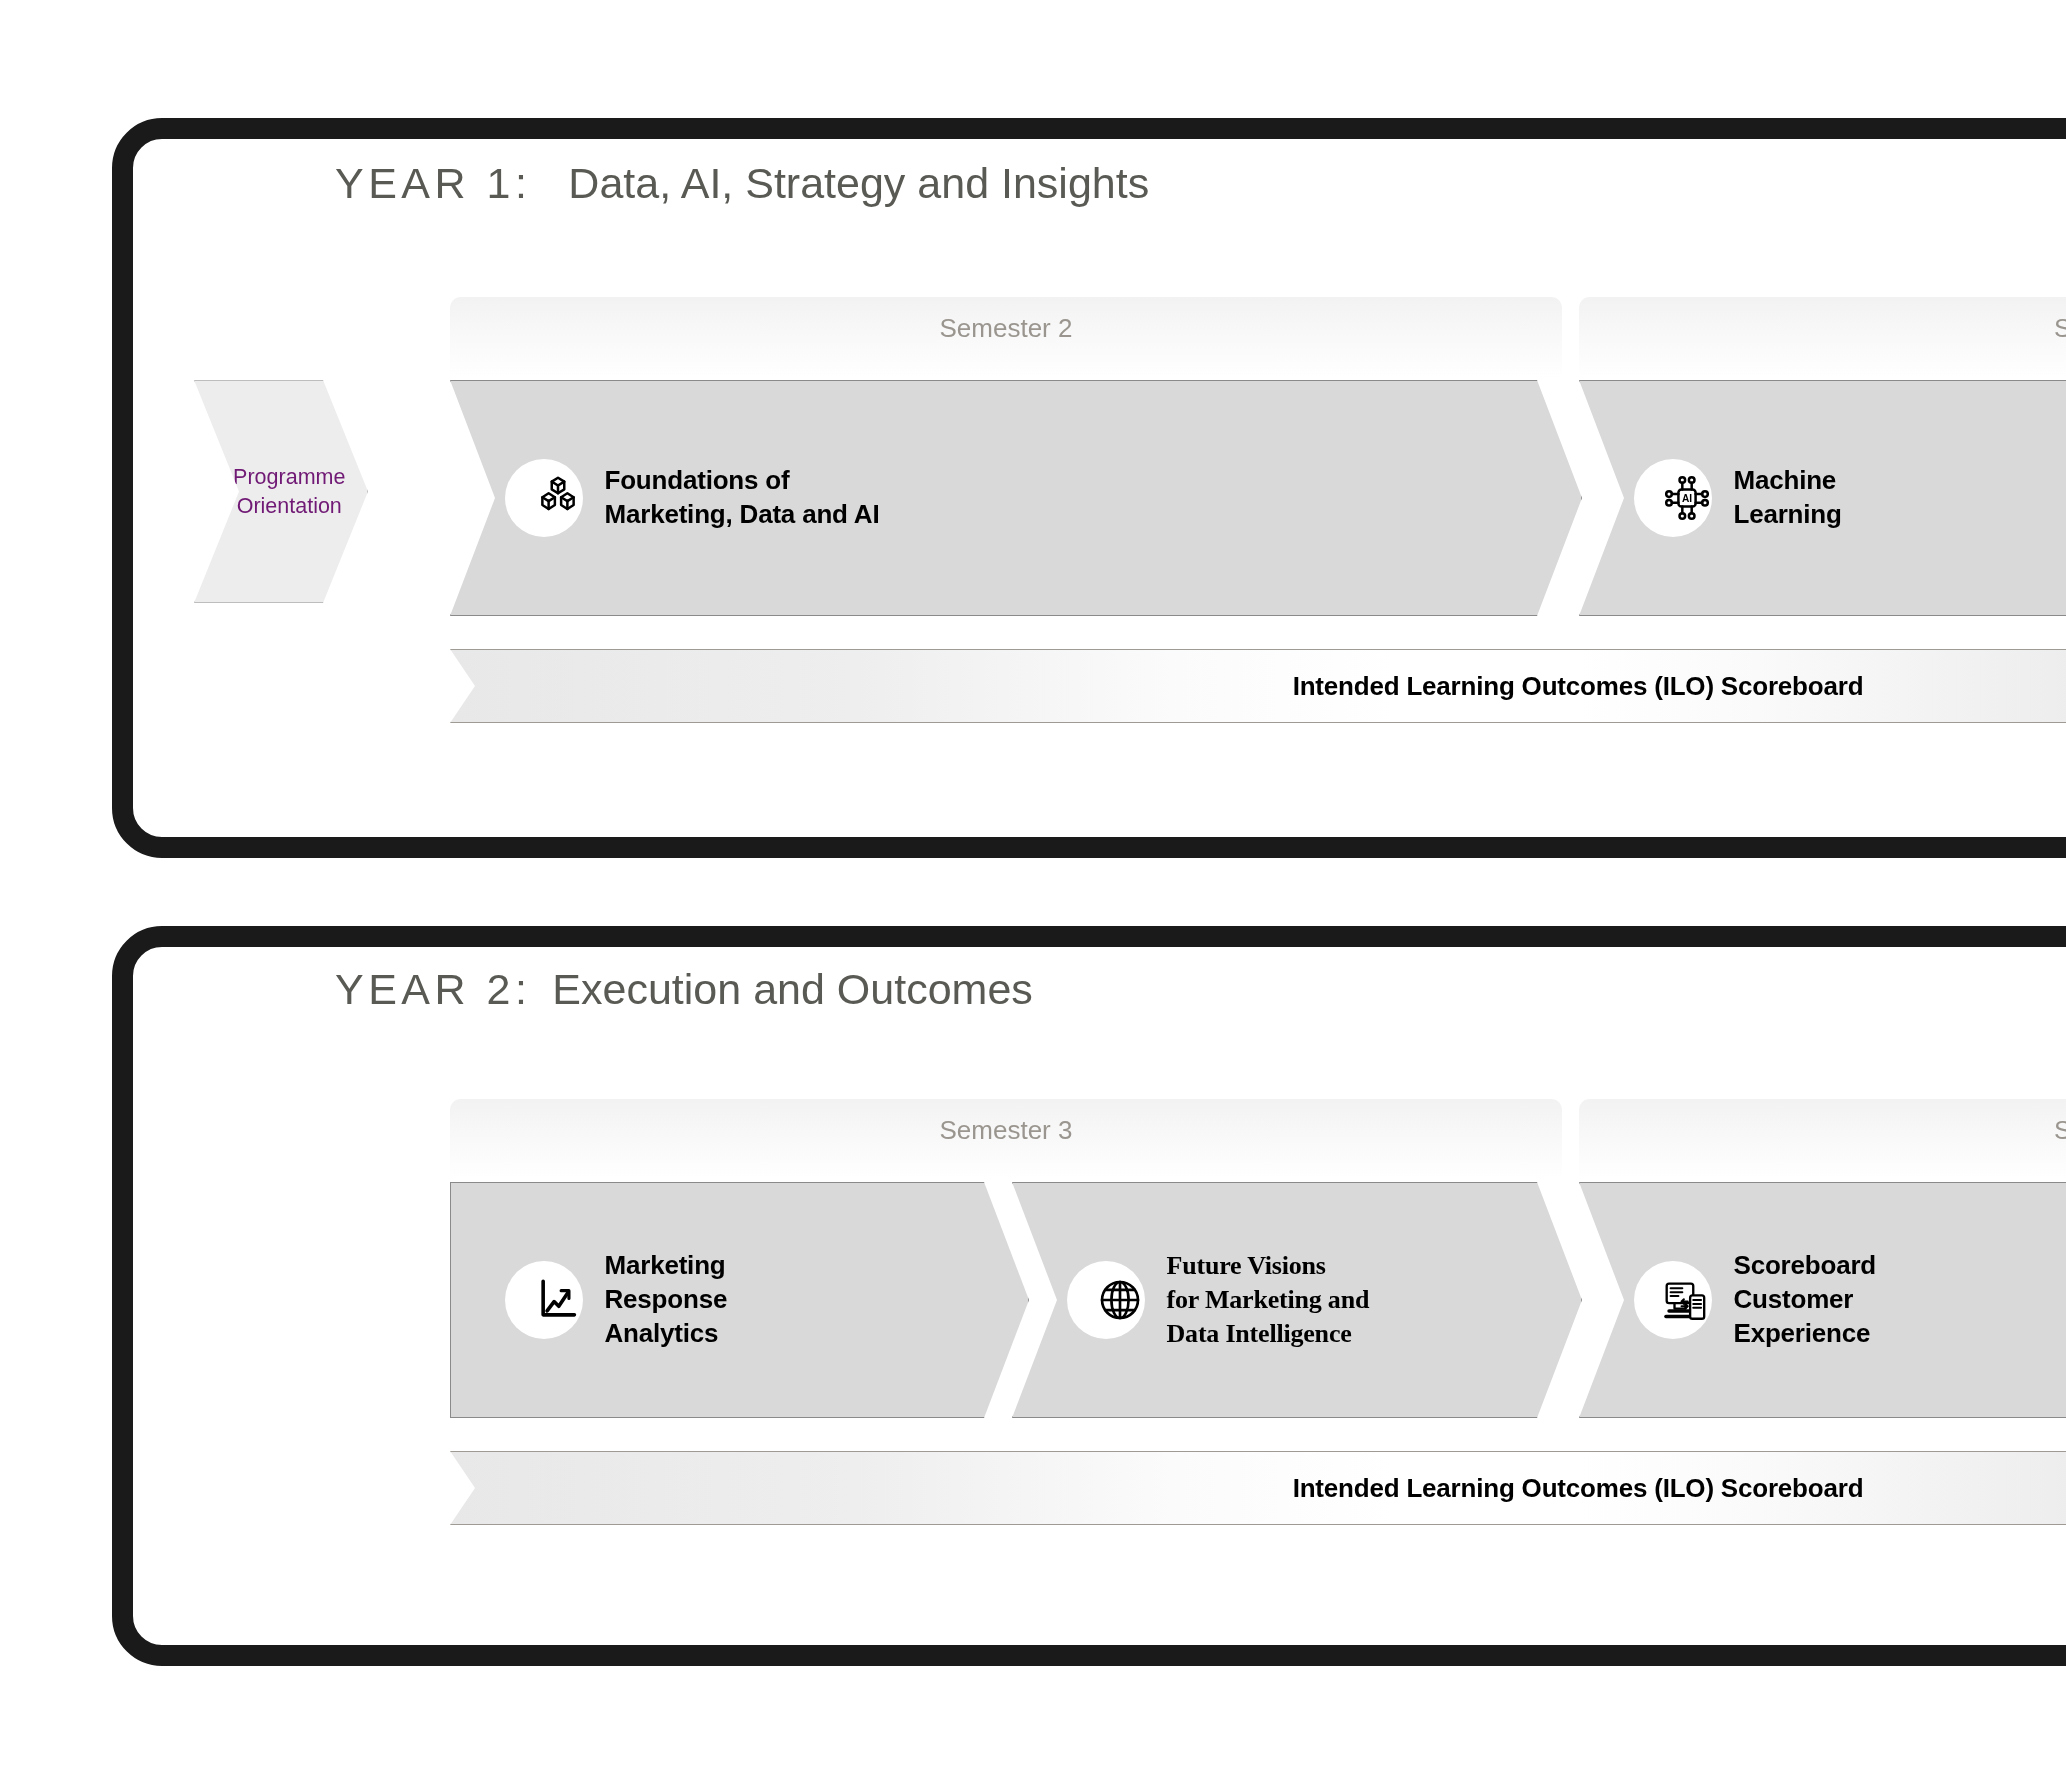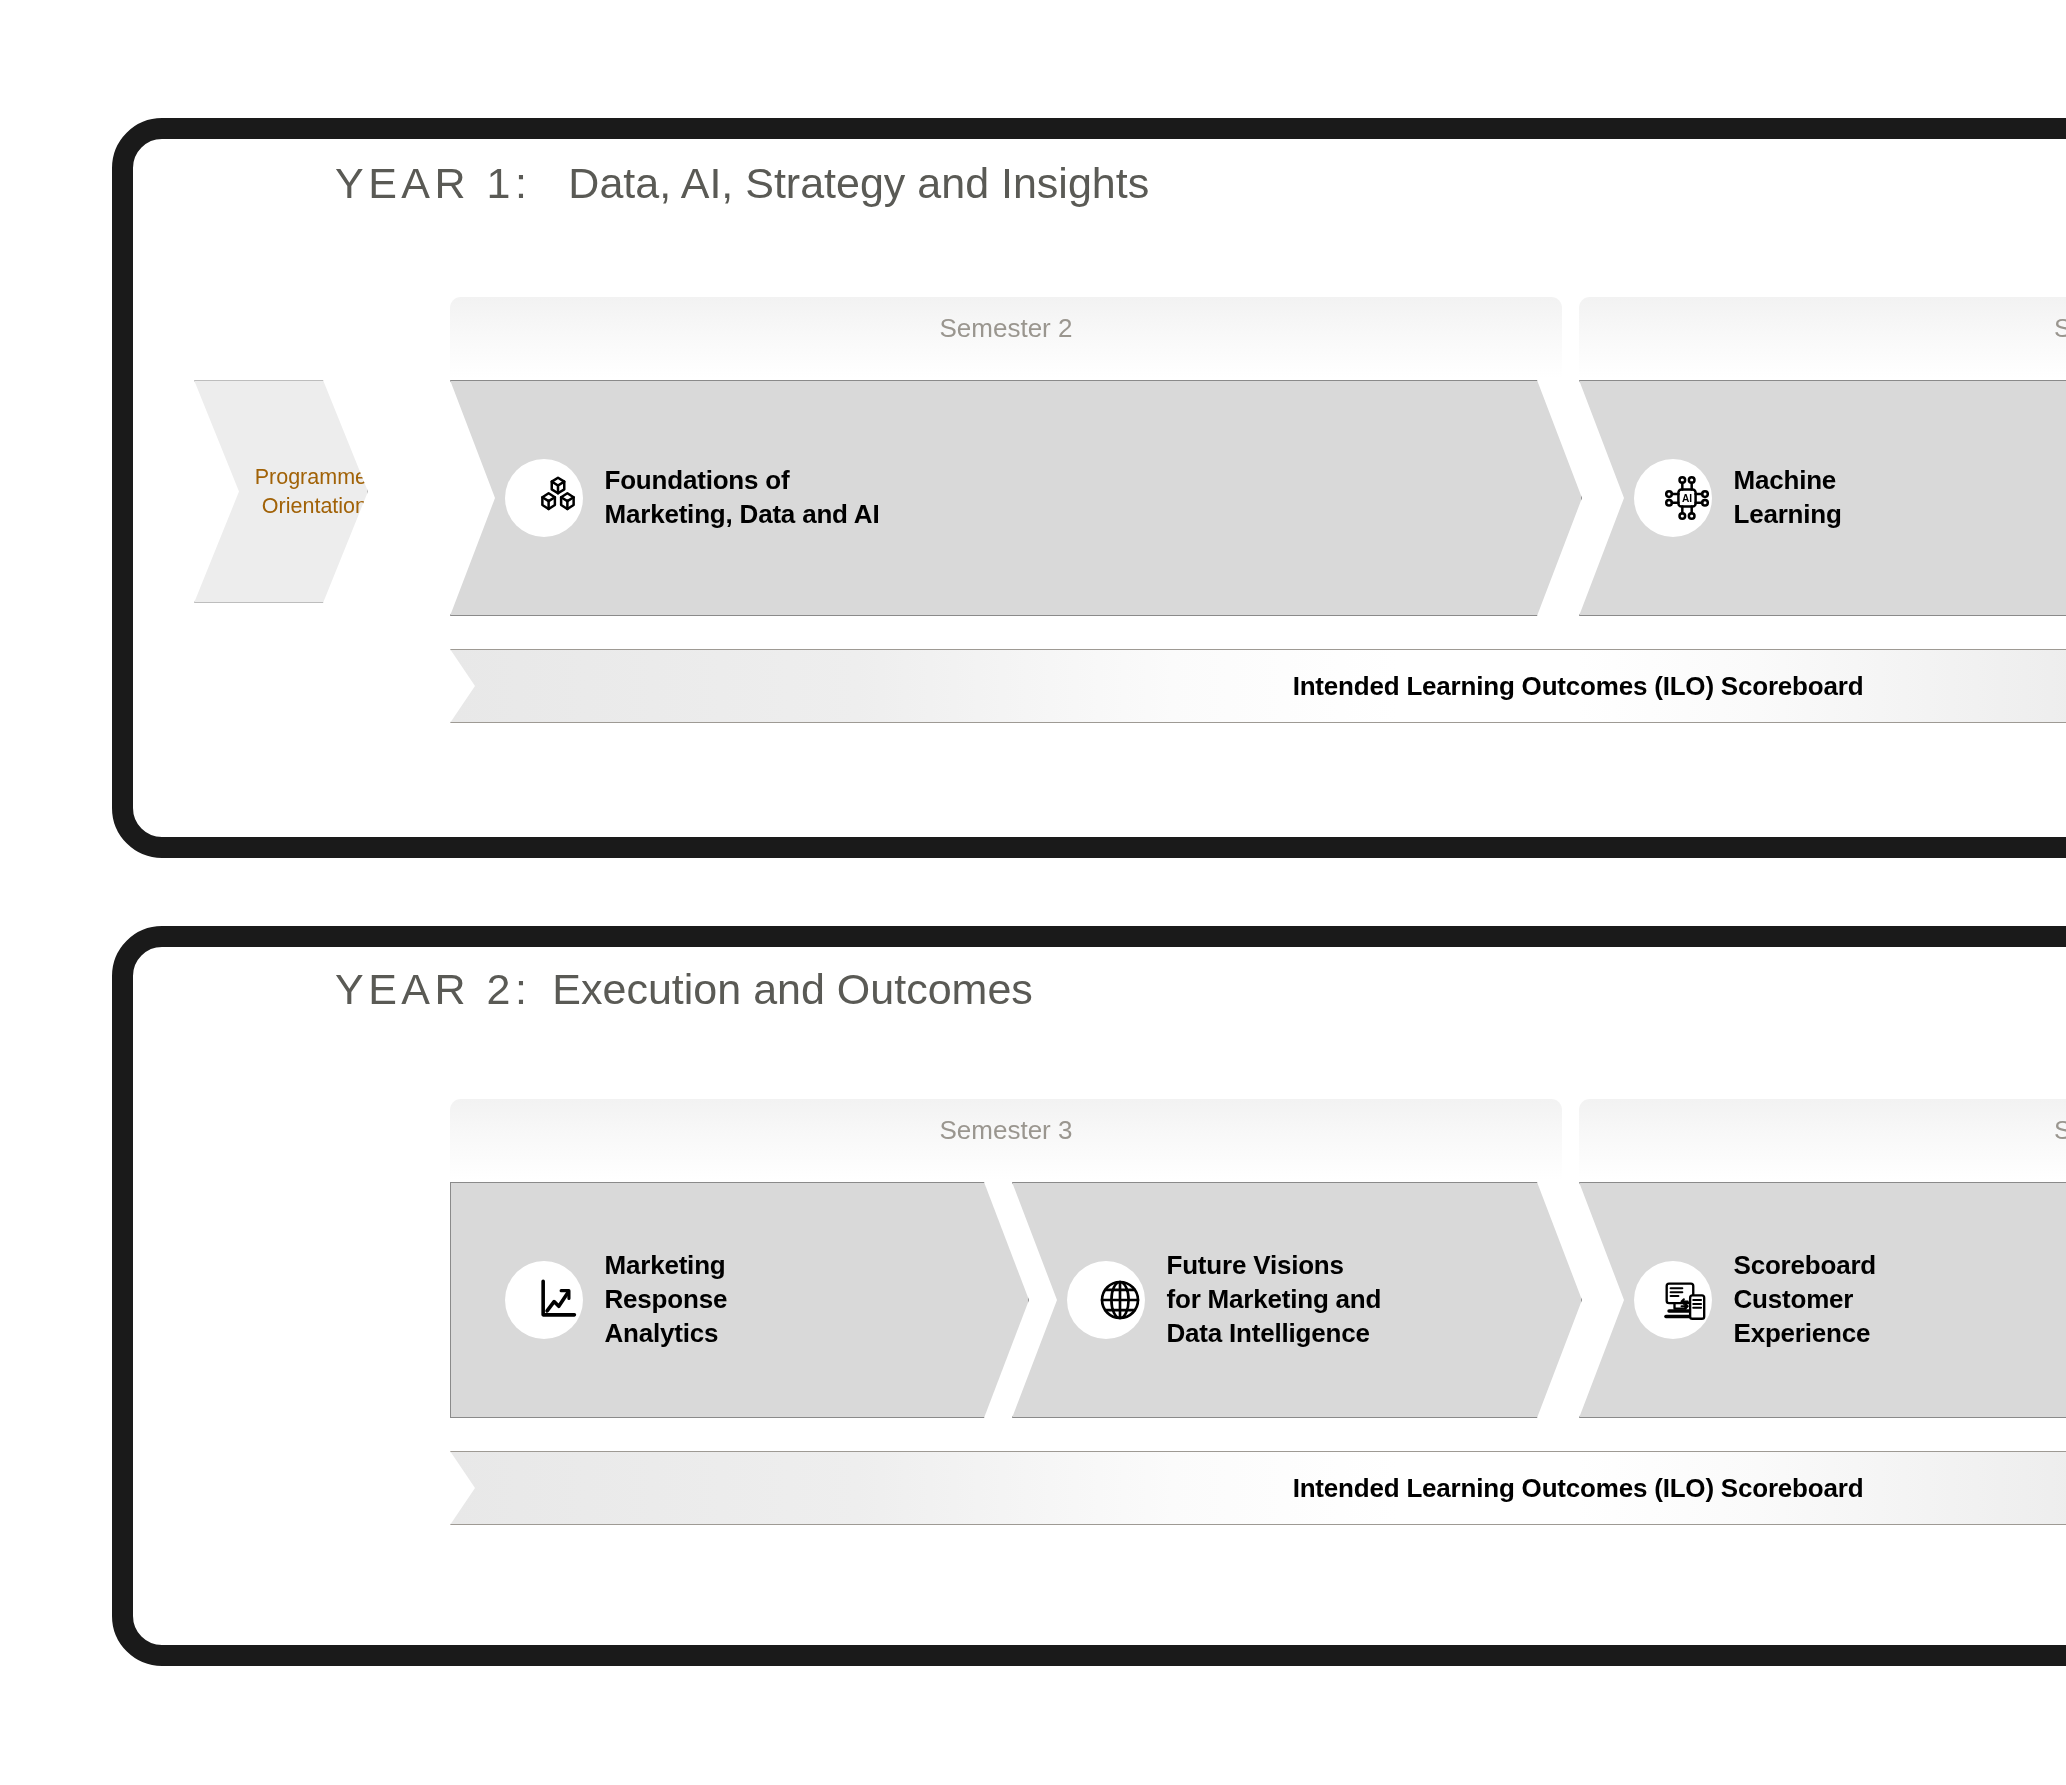--- a/index.html
+++ b/index.html
@@ -101,24 +101,24 @@
     font-size: 26px;
     line-height: 1.30;
     font-weight: 700;
     color: #000000;
     white-space: pre-line;
     letter-spacing: -0.2px;
   }
 
   .orient-text {
     width: 100%;
-    text-align: right;
+    text-align: center;
     font-size: 21.5px;
     line-height: 1.33;
-    color: #a16207;
+    color: #701a75;
     white-space: pre-line;
     padding-left: 16.5px;
   }
 
   
   .ilo-bar {
     position: absolute;
     height: 74px;
     border: 1.2px solid #9e9a94;
     background: linear-gradient(90deg,
@@ -242,21 +242,21 @@
         <path d="M13 8 V51 H53"></path>
         <path d="M18 46 L27 34 L33 40 L45 22"></path>
         <path d="M36 20 L46 20 L46 30" stroke-width="4"></path>
       </svg>
     </div>
     <div class="course-text">Marketing
 Response
 Analytics</div>
   </div>
 
-  <div class="chev" id="course-fv" style="left:1012px; top:1182px; width:570px; height:236px;">
+  <div class="chev" id="course-fv" style="left:1012px; top:1182px; width:570px; height:236px;font-family:Liberation Serif, serif;">
     <div class="icon-badge">
       <svg viewBox="0 0 64 64" fill="none" stroke="#000" stroke-width="3.4" stroke-linecap="round">
         <circle cx="32" cy="32" r="23"></circle>
         <ellipse cx="32" cy="32" rx="11" ry="23"></ellipse>
         <path d="M9 32 H55"></path>
         <path d="M13.5 19 H50.5"></path>
         <path d="M13.5 45 H50.5"></path>
         <path d="M32 9 V55"></path>
       </svg>
     </div>

